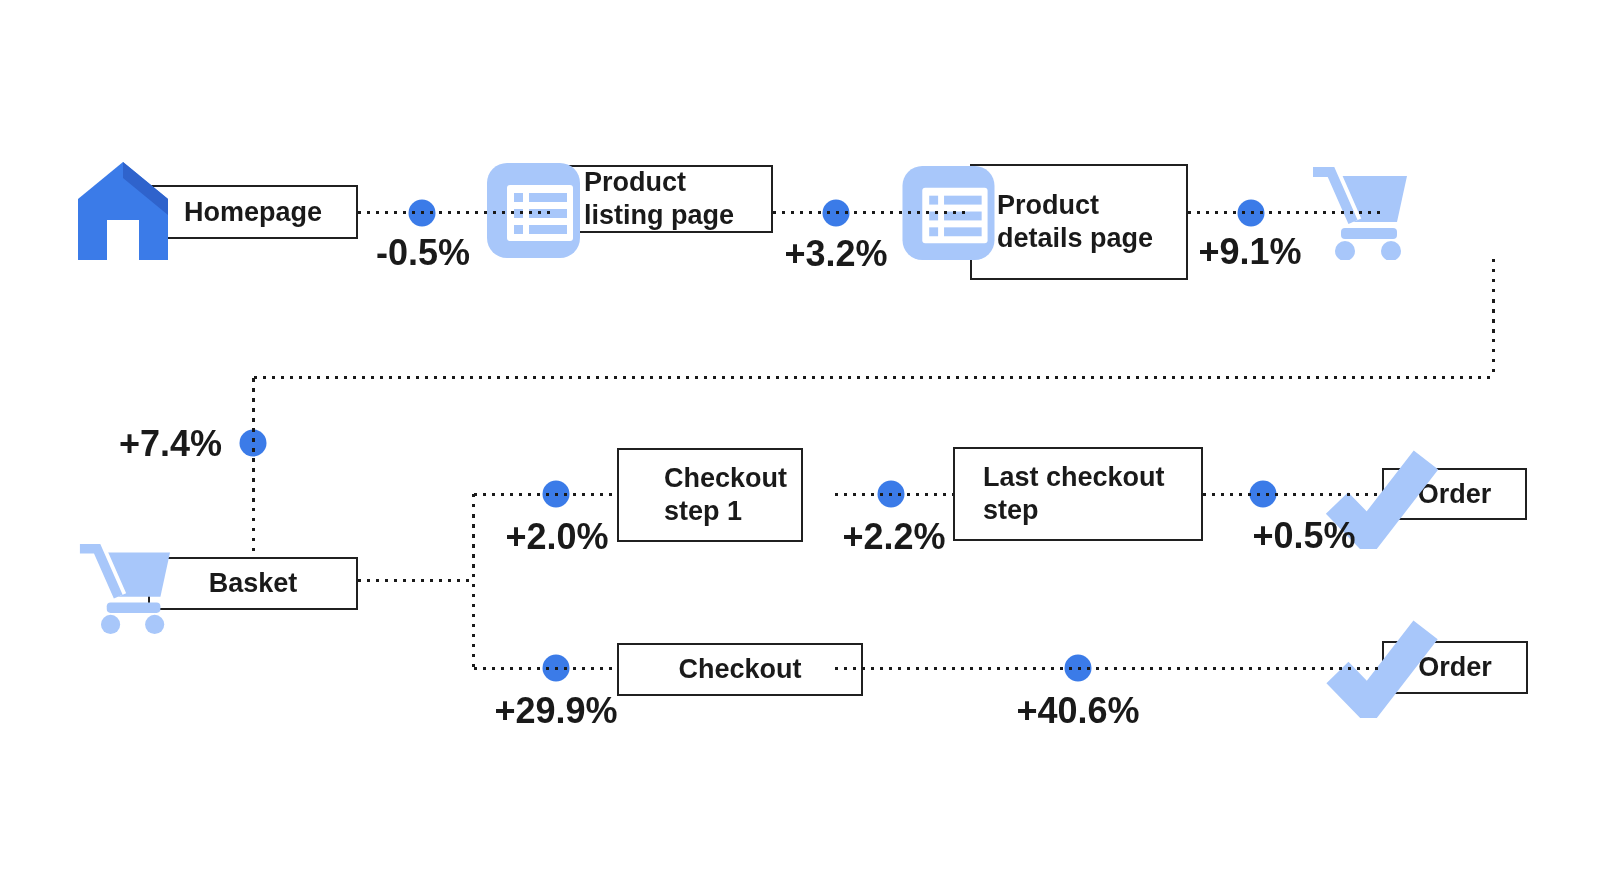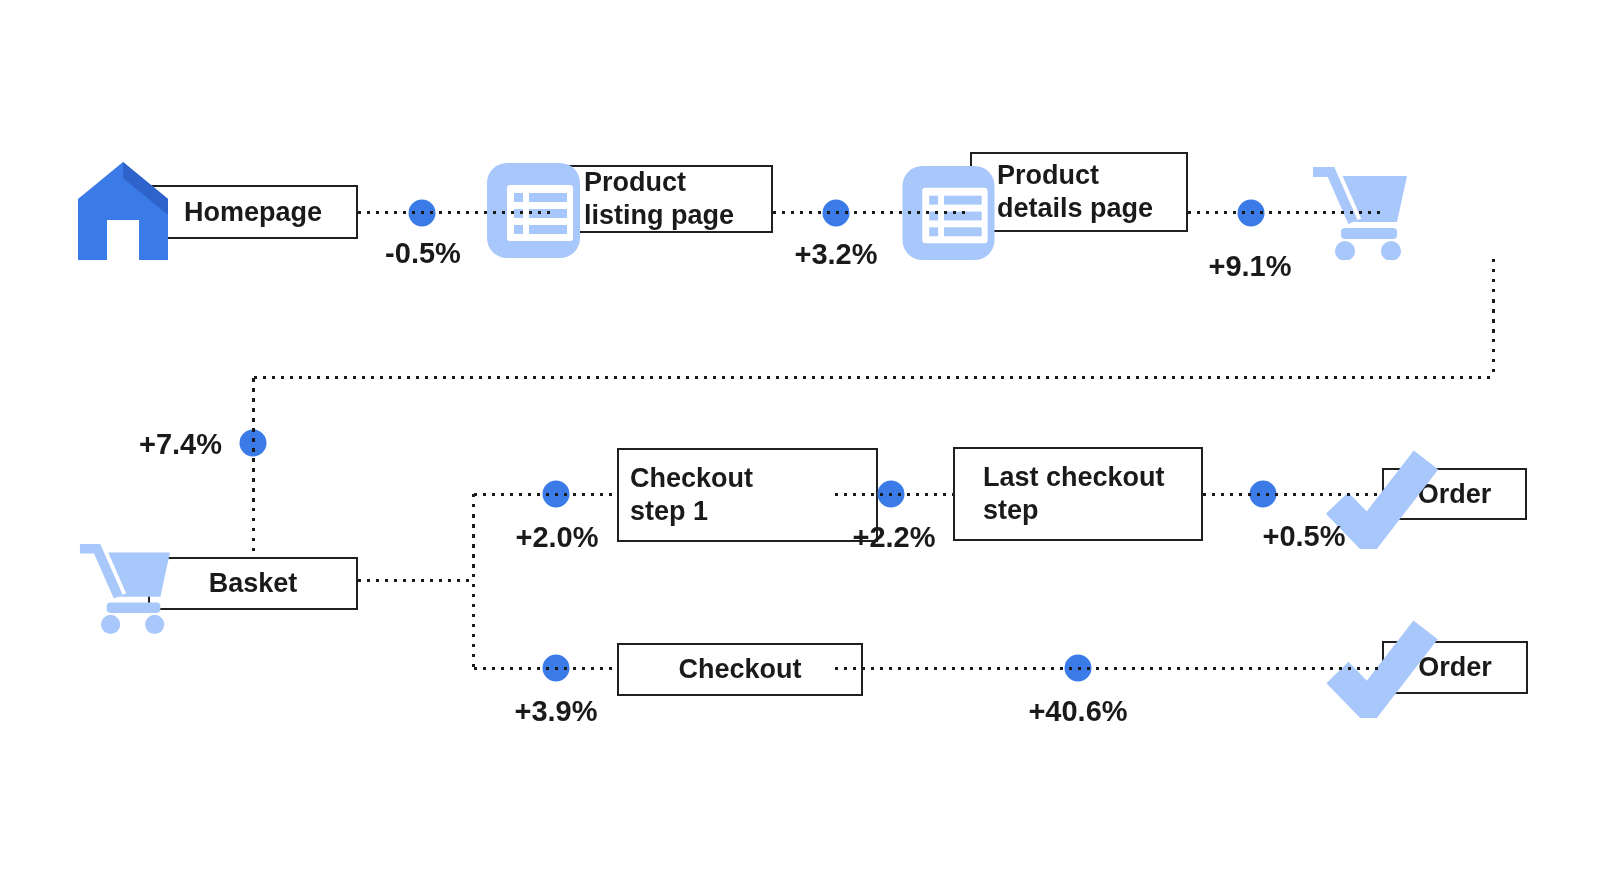--- a/index.html
+++ b/index.html
@@ -21,21 +21,21 @@
     font-weight:700;font-size:27px;line-height:33px;
   }
   .box.center{justify-content:center;}
   .box .txt{display:block;}
   .hline{position:absolute;height:3px;z-index:5;
     background-image:repeating-linear-gradient(90deg,var(--ink) 0 3.3px,transparent 3.3px 9px);}
   .vline{position:absolute;width:3px;z-index:5;
     background-image:repeating-linear-gradient(180deg,var(--ink) 0 3.5px,transparent 3.5px 10px);}
   .dot{position:absolute;width:27px;height:27px;border-radius:50%;
     background:var(--blue);transform:translate(-50%,-50%);z-index:4;}
-  .pct{position:absolute;font-weight:700;font-size:29px;color:var(--ink);
+  .pct{position:absolute;font-weight:700;font-size:36px;color:var(--ink);
     white-space:nowrap;transform:translate(-50%,-50%);z-index:6;text-align:right;}
   .pct.right-anchor{transform:translate(-100%,-50%);}
   .icon{position:absolute;z-index:3;line-height:0;}
 </style>
 </head>
 <body>
 
 <div class="canvas">
 
   <div class="hline" style="left:358px;top:211px;width:198px"></div>
@@ -57,41 +57,41 @@
   <div class="dot" style="left:1251px;top:213px"></div>
   <div class="dot" style="left:253px;top:443px"></div>
   <div class="dot" style="left:556px;top:494px"></div>
   <div class="dot" style="left:891px;top:494px"></div>
   <div class="dot" style="left:1263px;top:494px"></div>
   <div class="dot" style="left:556px;top:668px"></div>
   <div class="dot" style="left:1078px;top:668px"></div>
 
   <div class="pct" style="left:423px;top:253px">-0.5%</div>
   <div class="pct" style="left:836px;top:254px">+3.2%</div>
-  <div class="pct" style="left:1250px;top:266px">+9.1%</div>
+  <div class="pct" style="left:1250px;top:252px">+9.1%</div>
   <div class="pct right-anchor" style="left:222px;top:444px">+7.4%</div>
   <div class="pct" style="left:557px;top:537px">+2.0%</div>
   <div class="pct" style="left:894px;top:537px">+2.2%</div>
   <div class="pct" style="left:1304px;top:536px">+0.5%</div>
-  <div class="pct" style="left:556px;top:711px">+3.9%</div>
+  <div class="pct" style="left:556px;top:711px">+29.9%</div>
   <div class="pct" style="left:1078px;top:711px">+40.6%</div>
 
   <div class="box center" style="left:148px;top:185px;width:210px;height:54px">
     <span class="txt">Homepage</span>
   </div>
   <div class="box" style="left:556px;top:165px;width:217px;height:68px;padding-left:26px">
     <span class="txt" style="width:160px">Product listing page</span>
   </div>
-  <div class="box" style="left:970px;top:152px;width:218px;height:80px;padding-left:25px">
+  <div class="box" style="left:970px;top:164px;width:218px;height:116px;padding-left:25px">
     <span class="txt" style="width:160px">Product details page</span>
   </div>
   <div class="box center" style="left:148px;top:557px;width:210px;height:53px">
     <span class="txt">Basket</span>
   </div>
-  <div class="box" style="left:617px;top:448px;width:261px;height:94px;padding-left:11px">
+  <div class="box" style="left:617px;top:448px;width:186px;height:94px;padding-left:45px">
     <span class="txt" style="width:150px">Checkout step 1</span>
   </div>
   <div class="box" style="left:953px;top:447px;width:250px;height:94px;padding-left:28px">
     <span class="txt" style="width:200px">Last checkout step</span>
   </div>
   <div class="box center" style="left:1382px;top:468px;width:145px;height:52px">
     <span class="txt">Order</span>
   </div>
   <div class="box center" style="left:617px;top:643px;width:246px;height:53px">
     <span class="txt">Checkout</span>

